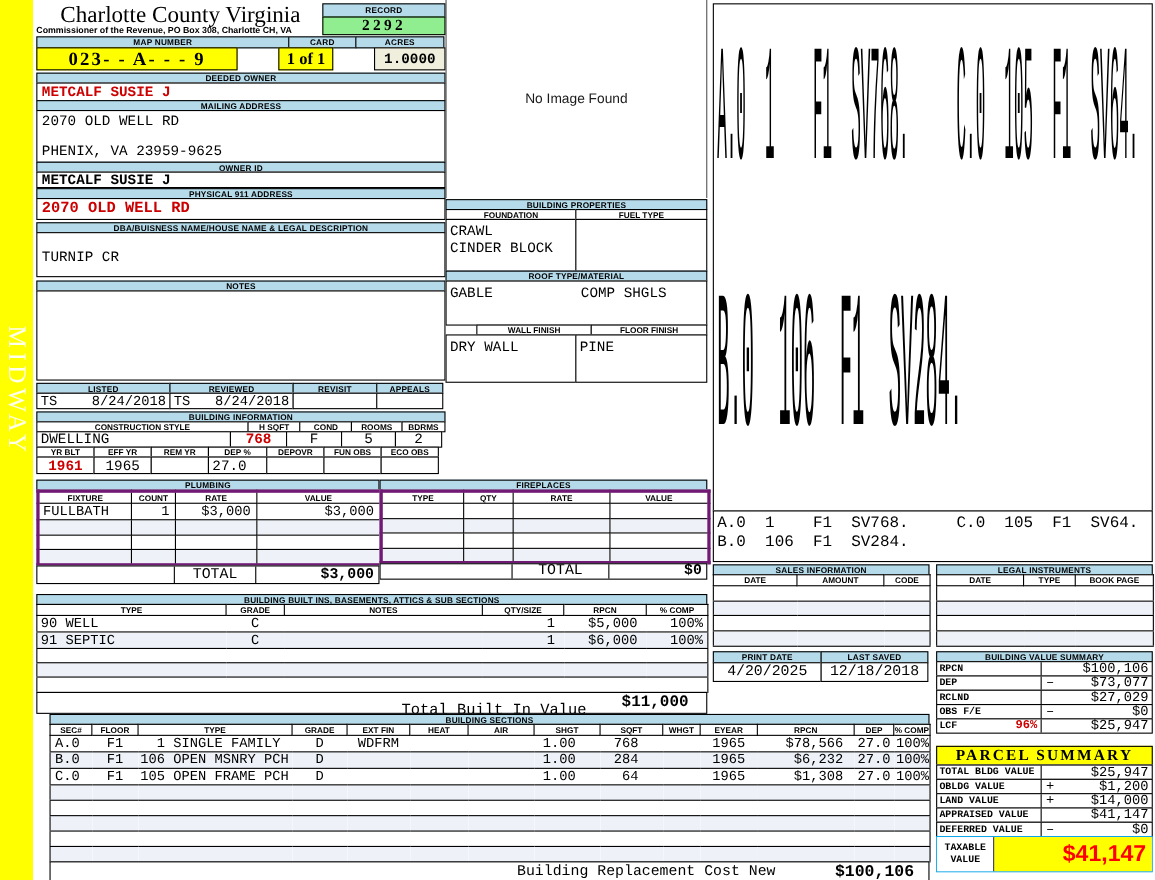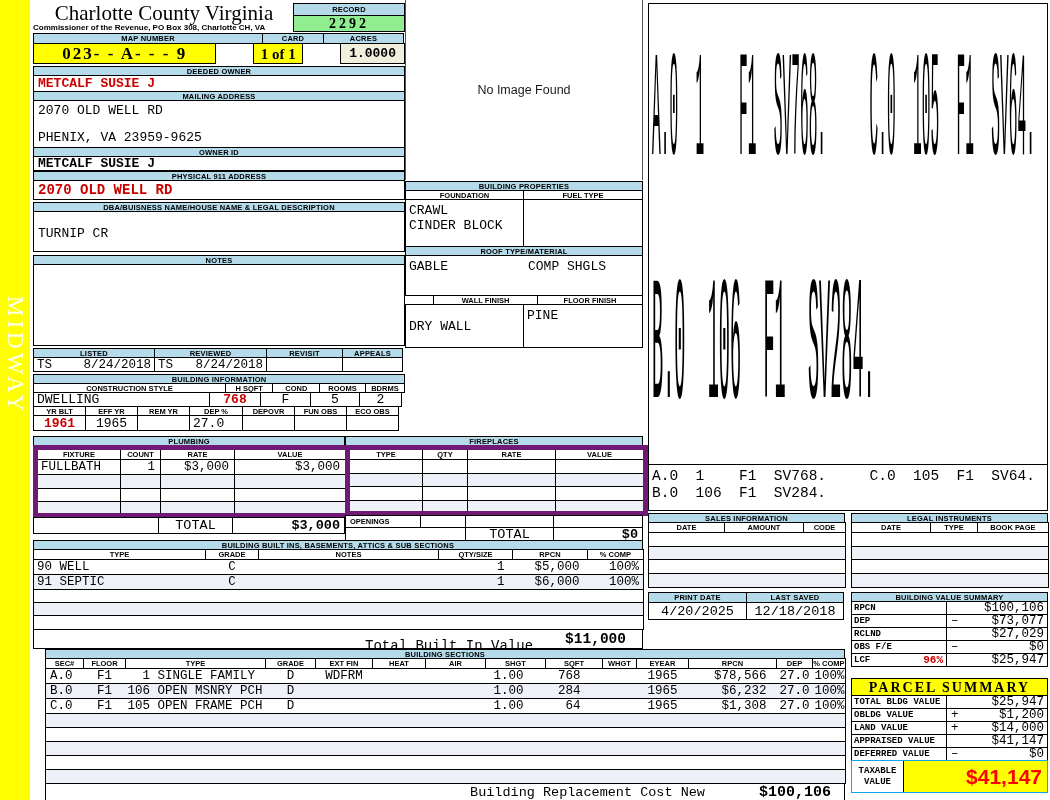--- a/index.html
+++ b/index.html
@@ -17,21 +17,21 @@
   .vrow { display:flex; }
   .vrow > * + * { margin-left:-1px; }
   .vc { border:1px solid #000; background:#fff; overflow:hidden; }
   .red { color:#CC0000; }
   .bold { font-weight:bold; }
   
   table { border-collapse:collapse; table-layout:fixed; background:#fff; }
   th { border:1px solid #000; background:#fff; font:bold 7.5px "Liberation Sans",sans-serif;
        height:10px; padding:0; overflow:hidden; }
   td { font:12.5px "Liberation Mono",monospace; padding:0 2px; overflow:hidden; white-space:nowrap; }
-  .tv { border:5px solid #701a75; }
+  .tv { border:3px solid #701a75; }
   .tv td { border:1px solid #000; }
   .th-only { border:1px solid #000; }
   .th-only td { border-bottom:1px solid #000; }
   tbody tr:nth-child(even) { background:#EEF2F8; }
   #plumb tbody tr, #fire tbody tr { height:13.5px; }
   #bins tbody tr { height:13.2px; }
   #secs tbody tr { height:14px; }
   #sales tbody tr, #legal tbody tr { height:13.7px; }
   #plumb td:nth-child(1){ text-align:left; padding-left:3px; }
   #plumb td:nth-child(n+2){ text-align:right; padding-right:5px; }
@@ -246,26 +246,20 @@
           <td></td>
         </tr>
         <tr>
           <td></td>
           <td></td>
           <td></td>
           <td></td>
         </tr>
       </tbody>
   </table>
-  <div class="frow" style="height:13px;">
-    <div style="width:74px;height:100%;font:bold 7.5px 'Liberation Sans',sans-serif;display:flex;align-items:center;padding-left:4px;">OPENINGS</div>
-    <div class="fcell" style="width:45px;"></div>
-    <div class="fcell" style="width:88px;"></div>
-    <div class="fcell" style="flex:1;"></div>
-  </div>
   <div class="frow" style="height:15px;">
     <div style="width:119px;height:100%;"></div>
     <div class="fcell mono" style="width:88px;font-size:13.5px;justify-content:center;">TOTAL</div>
     <div class="fcell mono bold" style="flex:1;font-size:13.5px;justify-content:flex-end;padding-right:4px;">$0</div>
   </div>
 </div>
 
 <div class="abs" style="left:33px;top:540px;width:610px;">
   <div class="hb">BUILDING BUILT INS, BASEMENTS, ATTICS &amp; SUB SECTIONS</div>
   <table id="bins" class="th-only" style="width:610px;margin-top:-1px;">
@@ -355,21 +349,21 @@
 <div class="abs hb" style="left:405px;top:246px;width:238px;">ROOF TYPE/MATERIAL</div>
 <div class="abs vc" style="left:405px;top:255px;width:238px;height:41px;">
   <span class="mono abs" style="font-size:13px;top:3px;left:3px;">GABLE</span>
   <span class="mono abs" style="font-size:13px;top:3px;left:122px;">COMP SHGLS</span>
 </div>
 <div class="abs hrow" style="left:405px;top:295px;width:238px;">
   <div class="whb" style="width:119px;margin-left:28px;">WALL FINISH</div>
   <div class="whb" style="width:120px;">FLOOR FINISH</div>
 </div>
 <div class="abs vrow" style="left:405px;top:304px;width:238px;">
-  <div class="vc mono" style="width:119px;height:44px;font-size:13px;padding:14px 0 0 3px;">DRY WALL</div>
+  <div class="vc mono" style="width:119px;height:44px;font-size:13px;padding:3px 0 0 3px;">DRY WALL</div>
   <div class="vc mono" style="width:120px;height:44px;font-size:13px;padding:3px 0 0 3px;">PINE</div>
 </div>
 
 <div class="abs" style="left:648px;top:3px;width:400px;height:462px;border:1px solid #000;background:#fff;overflow:hidden;">
   <div class="sk-line" style="top:25px;transform:scale(1,10.4);">A.0  1    F1  SV768.     C.0  105  F1  SV64.</div>
   <div class="sk-line" style="top:247px;transform:scale(1.28,12.2);">B.0  106  F1  SV284.</div>
 </div>
 <div class="abs" style="left:648px;top:464px;width:400px;height:47px;border:1px solid #000;background:#fff;padding-top:3px;">
   <div class="lg">A.0  1    F1  SV768.     C.0  105  F1  SV64.</div>
   <div class="lg">B.0  106  F1  SV284.</div>

